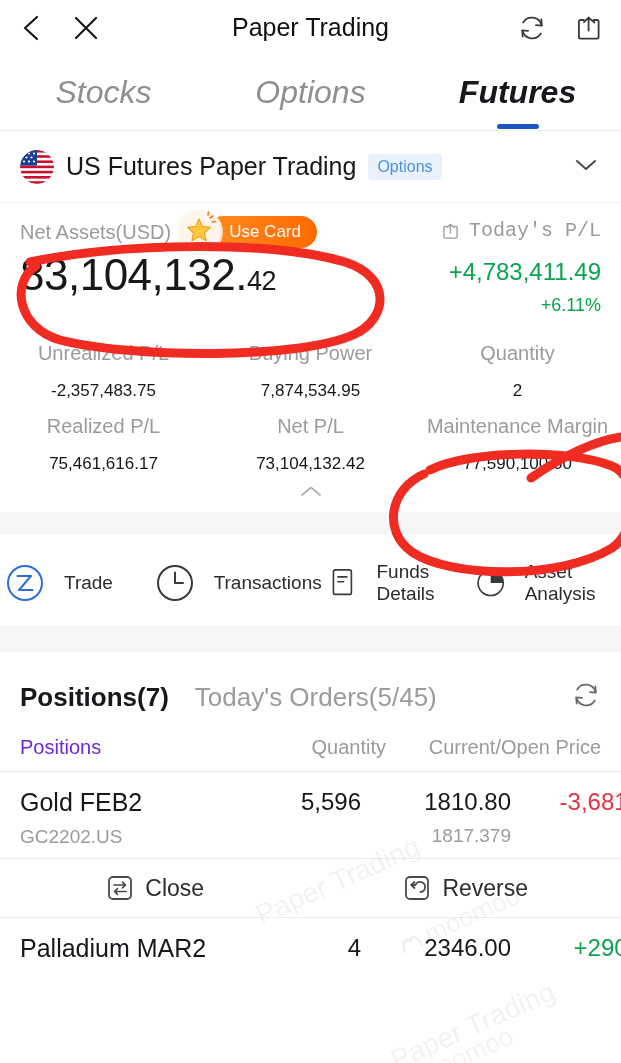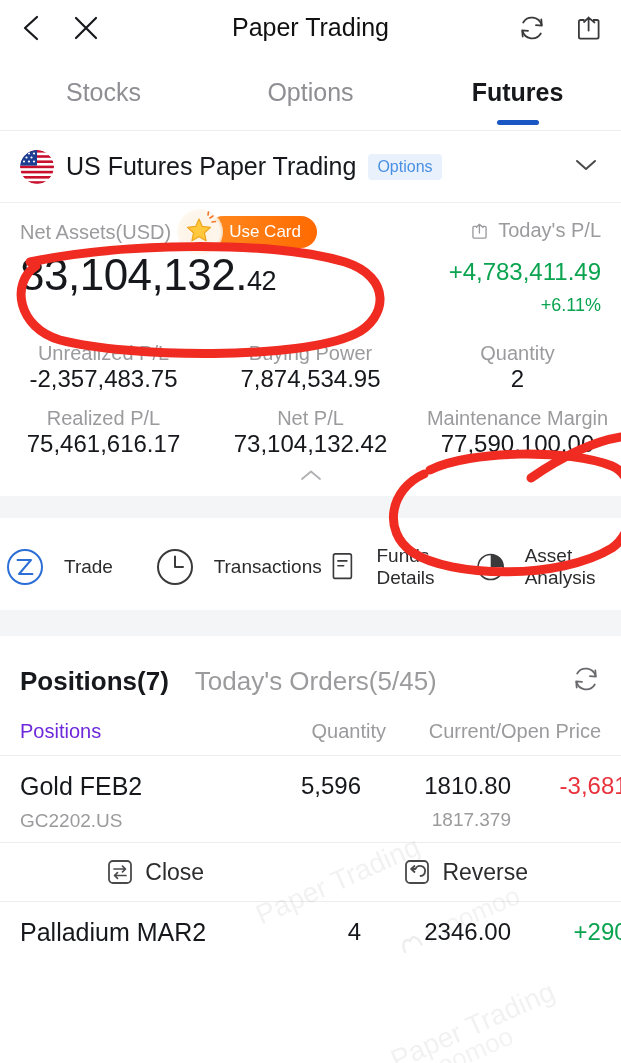--- a/index.html
+++ b/index.html
@@ -18,21 +18,21 @@
   .nav-left { display:flex; align-items:center; gap:28px; }
   .nav-title {
     position:absolute; left:0; right:0; text-align:center;
     font-size:25px; color:#111; pointer-events:none;
   }
   .nav-right { margin-left:auto; display:flex; align-items:center; gap:26px; }
   .icon-btn { display:flex; align-items:center; justify-content:center; cursor:pointer; }
 
   
   .tabs { height:76px; display:flex; align-items:center; border-bottom:1px solid #ededed; }
-  .tab { flex:1; text-align:center; font-size:25px; color:#8e8e93; position:relative; cursor:pointer; }
+  .tab { flex:1; text-align:center; font-size:32px; color:#8e8e93; position:relative; cursor:pointer;font-style:italic; }
   .tab.active { color:#16181c; font-weight:bold; }
   .tab.active .tab-underline {
     position:absolute; bottom:-18px; left:50%; transform:translateX(-50%);
     width:42px; height:5px; background:#1a56c4; border-radius:3px;
   }
 
   
   .acct-row {
     height:72px; display:flex; align-items:center; padding:0 20px;
     border-bottom:1px solid #f0f0f0;
@@ -56,32 +56,32 @@
     background:radial-gradient(circle at 50% 50%, #fdf3e4 0%, #fdf6ec 60%, rgba(253,246,236,0) 100%);
     display:flex; align-items:center; justify-content:center; position:relative; z-index:2;
   }
   .use-card {
     margin-left:-16px; background:linear-gradient(90deg,#ff8a20 0%, #ff6a00 100%);
     color:#fff; font-size:17px; padding:6px 16px 6px 22px; border-radius:16px; white-space:nowrap;
   }
   .net-value { font-size:44px; color:#16181c; letter-spacing:-0.5px; line-height:1.25; }
   .net-value .cents { font-size:27px; }
   .assets-right { width:190px; text-align:right; padding-top:2px; }
-  .tpl-label { display:flex; align-items:center; justify-content:flex-end; gap:9px; }
+  .tpl-label { display:flex; align-items:center; justify-content:flex-end; gap:9px;font-family:Liberation Mono, monospace; }
   .green { color:#0aa450; }
   .red { color:#e8323c; }
   .tpl-value { font-size:24px; margin-top:16px; }
   .tpl-pct { font-size:18px; margin-top:9px; }
 
   
   .stats { padding:10px 0 0 0; }
   .stat-row { display:flex; }
   .stat { flex:1; text-align:center; padding:10px 0 4px 0; }
   .stat-label { font-size:20px; color:#9b9b9e; }
-  .stat-value { font-size:24px; color:#16181c; }
+  .stat-value { font-size:17px; margin-top:16px; color:#16181c; }
   .collapse { text-align:center; padding:6px 0 10px 0; }
 
   .band { height:22px; background:#f4f5f7; }
 
   
   .actions { display:flex; padding:24px 0 18px 0; }
   .action { flex:1; display:flex; flex-direction:row; align-items:center; gap:14px; cursor:pointer; }
   .action-label { font-size:19px; color:#2c2c2e; }
 
   .band2 { height:26px; background:#f4f5f7; }

